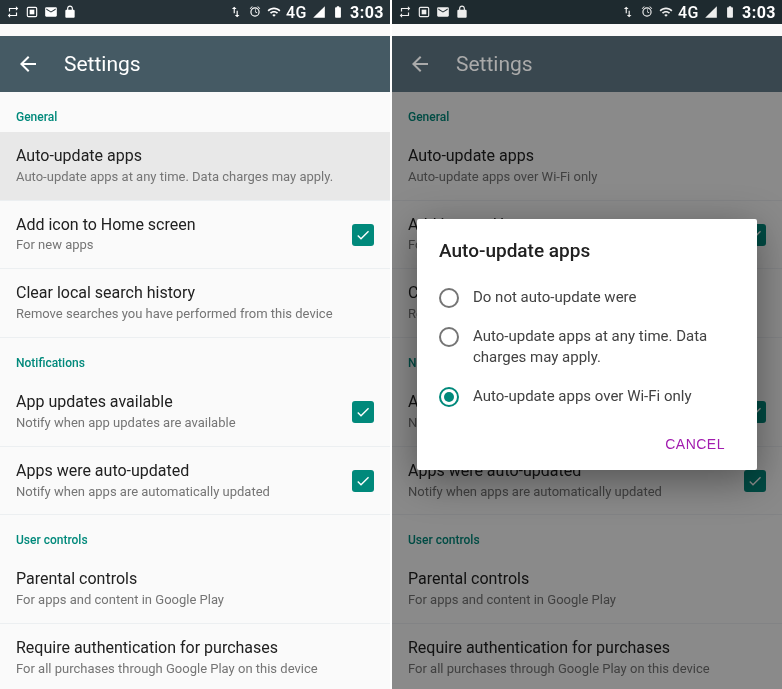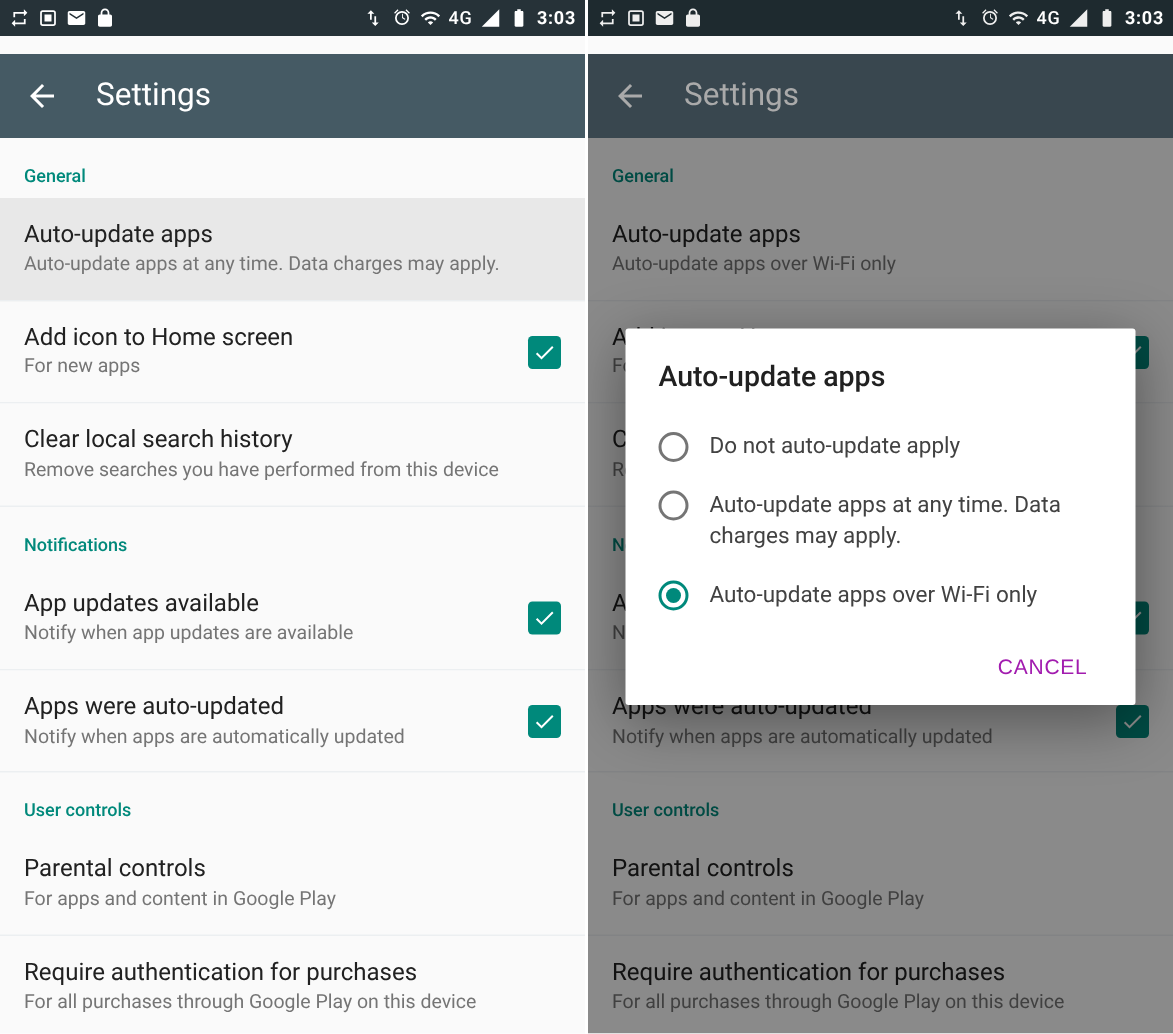--- a/index.html
+++ b/index.html
@@ -1,18 +1,18 @@
 <!DOCTYPE html>
 <html><head>
   <meta charset="utf-8">
   <style>
     * { margin: 0; padding: 0; box-sizing: border-box; }
     body { font-family: Roboto, -apple-system, sans-serif; background: #fff; width: 782px; height: 689px; display: flex; gap: 2px; overflow: hidden; }
     .phone { width: 390px; height: 689px; position: relative; background: #fafafa; overflow: hidden; }
-    .status-bar { background: #263238; color: #fff; height: 24px; display: flex; align-items: center; justify-content: space-between; padding: 0 6px; font-size: 12px; }
+    .status-bar { background: #263238; color: #fff; height: 24px; display: flex; align-items: center; justify-content: space-between; padding: 0 6px; font-size: 16px; }
     .status-left, .status-right { display: flex; align-items: center; gap: 5px; }
     .status-right span { letter-spacing: 0.5px; font-weight: bold; }
     .status-icon { width: 14px; height: 14px; display: inline-flex; align-items: center; justify-content: center; }
     .app-bar { background: #455A64; color: #fff; height: 56px; display: flex; align-items: center; padding: 0 16px; gap: 24px; margin-top: 12px; }
     .app-bar .back { width: 24px; height: 24px; }
     .app-bar h1 { font-size: 21px; font-weight: 400; }
     .content { background: #fafafa; }
     .section-header { color: #00897b; font-size: 12px; font-weight: 500; padding: 18px 16px 8px; }
     .row { padding: 14px 16px; border-bottom: 1px solid #eceff1; display: flex; justify-content: space-between; align-items: center; gap: 12px; background: #fafafa; }
     .row.highlighted { background: #e8e8e8; }
@@ -287,21 +287,21 @@
         <div class="row-sub">For all purchases through Google Play on this device</div>
       </div>
     </div>
   </div>
 
   <div class="overlay">
     <div class="dialog">
       <h2>Auto-update apps</h2>
       <div class="radio-row">
         <div class="radio"></div>
-        <div class="radio-label">Do not auto-update apply</div>
+        <div class="radio-label">Do not auto-update were</div>
       </div>
       <div class="radio-row">
         <div class="radio"></div>
         <div class="radio-label">Auto-update apps at any time. Data charges may apply.</div>
       </div>
       <div class="radio-row">
         <div class="radio selected"></div>
         <div class="radio-label">Auto-update apps over Wi-Fi only</div>
       </div>
       <div class="dialog-actions">

